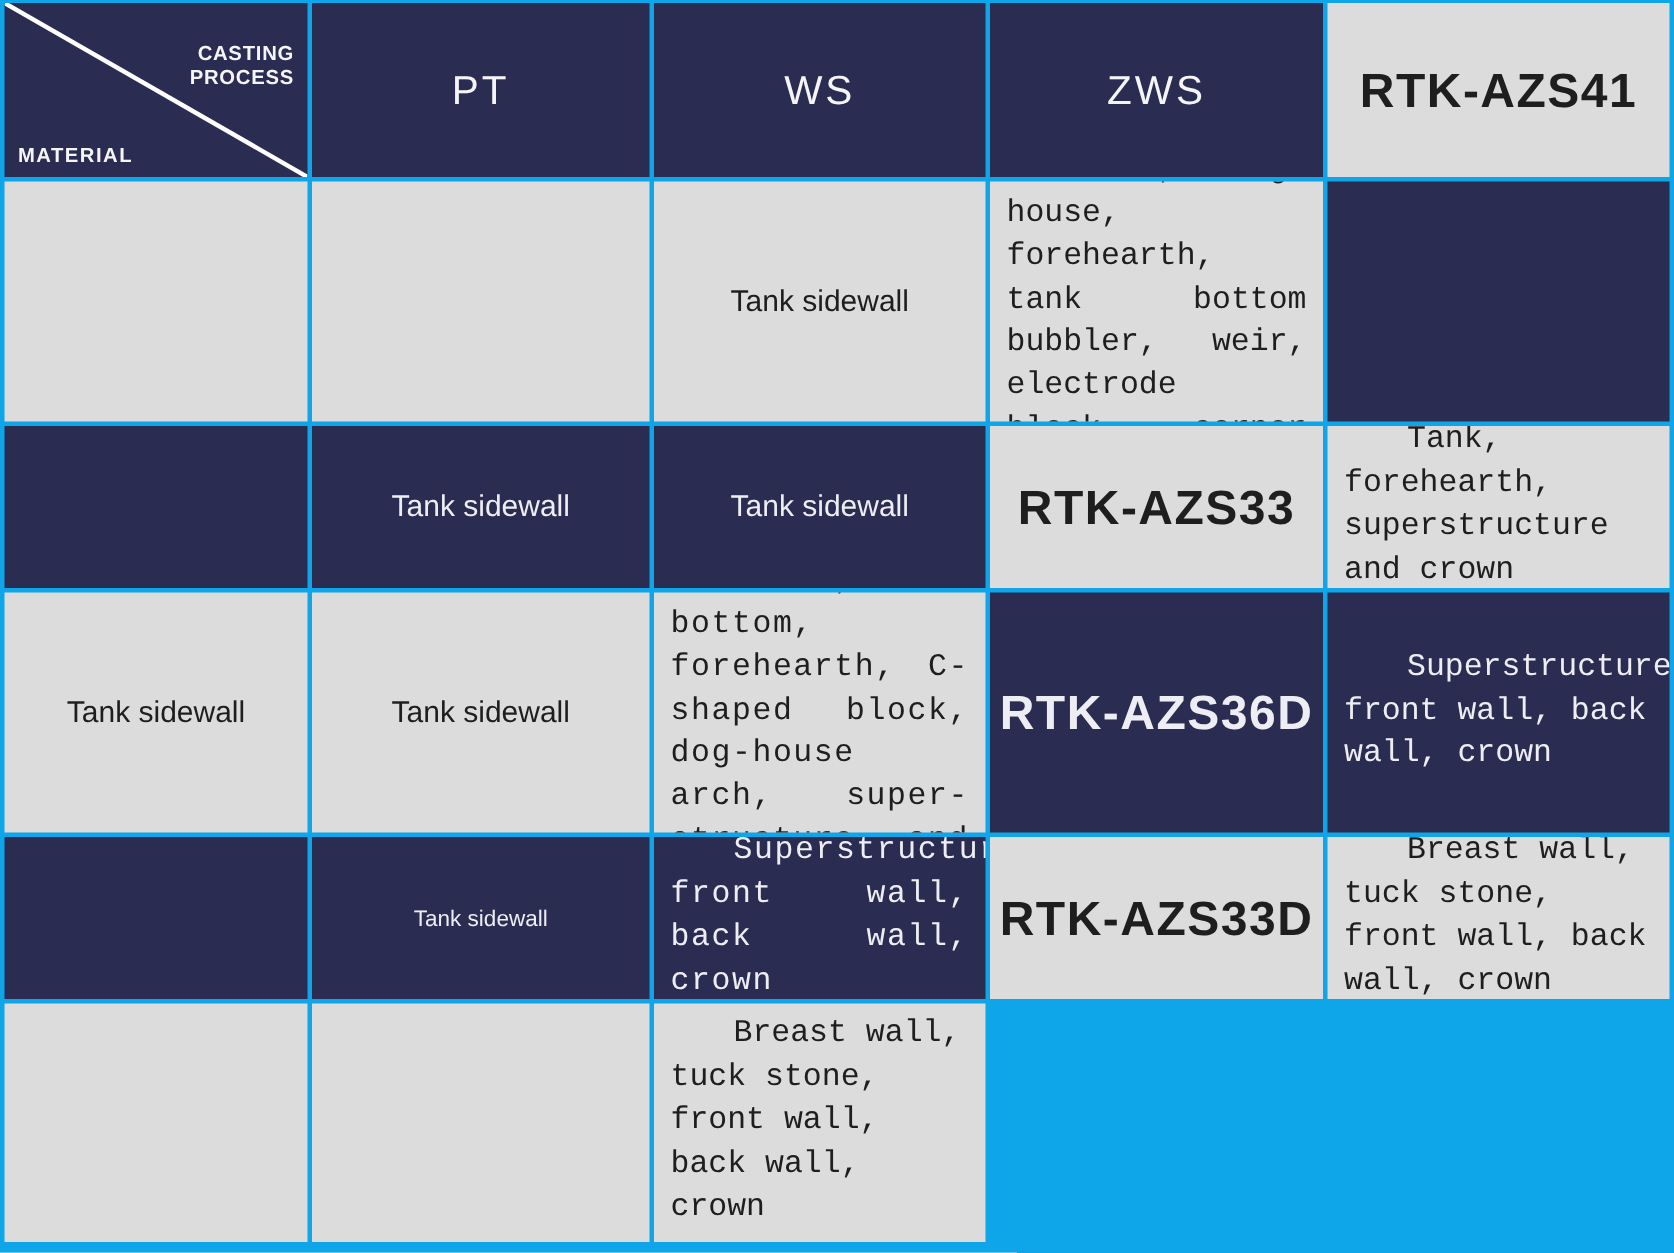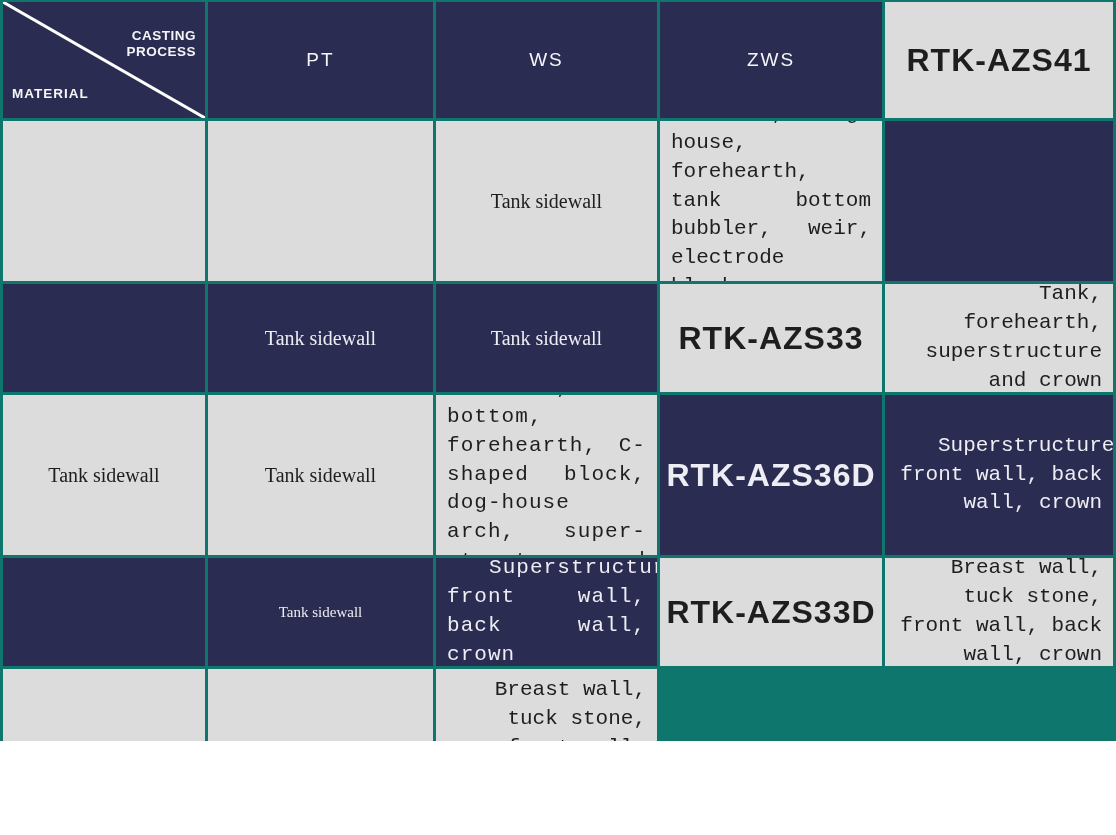--- a/index.html
+++ b/index.html
@@ -2,22 +2,22 @@
 <html><head>
 <meta charset="utf-8">
 <style>
   html, body {
     margin: 0;
     padding: 0;
     background: #ffffff;
   }
   .table-wrap {
     width: 1116px;
-    height: 741px;
-    background: #0f766e;
+    height: 835px;
+    background: #0ea5e9;
     box-sizing: border-box;
     padding: 2px 3px 20px 3px;
   }
   .grid {
     display: grid;
     grid-template-columns: 202px 225px 221px 222px 1fr;
     grid-template-rows: 116px 160px 108px 160px 108px 159px;
     gap: 3px;
     width: 100%;
     height: 100%;
@@ -28,21 +28,21 @@
     justify-content: center;
     box-sizing: border-box;
     overflow: hidden;
   }
   .dark  { background: #2B2C52; color: #EDEDF3; }
   .light { background: #DCDCDC; color: #1E1E1E; }
 
   
   .hdr {
     font-family: "Liberation Sans", sans-serif;
-    font-size: 19px;
+    font-size: 27px;
     letter-spacing: 2px;
     color: #F5F5F8;
   }
   .corner {
     position: relative;
     display: block;
   }
   .corner svg {
     position: absolute;
     inset: 0;
@@ -57,55 +57,55 @@
     text-align: right;
     font-family: "Liberation Sans", sans-serif;
     font-weight: 700;
     font-size: 13.5px;
     line-height: 1.15;
     letter-spacing: 0.5px;
     color: #F5F5F8;
   }
   .corner-bottom {
     position: absolute;
-    bottom: 17px;
+    bottom: 7px;
     left: 9px;
     font-family: "Liberation Sans", sans-serif;
     font-weight: 700;
     font-size: 13.5px;
     letter-spacing: 1px;
     color: #F5F5F8;
   }
 
   
   .mat {
     font-family: "Liberation Sans", sans-serif;
     font-weight: 700;
     font-size: 32px;
     letter-spacing: 1px;
   }
 
   
   .center {
-    font-family: Liberation Serif, serif;
+    font-family: Liberation Sans, sans-serif;
     font-size: 20px;
     text-align: center;
   }
   .center.sm { font-size: 15px; }
   .para {
     font-family: Liberation Mono, monospace;
     font-size: 21px;
     line-height: 1.38;
     padding: 0 11px;
   }
   .para > span {
     display: block;
     width: 100%;
     text-indent: 2em;
-    text-align: right;
+    text-align: left;
   }
   .para.just > span  { text-align: justify; }
   .para.spread > span { letter-spacing: 0.05em; text-align: justify; }
 </style>
 </head>
 <body>
 
 <div class="table-wrap">
   <div class="grid">
 

